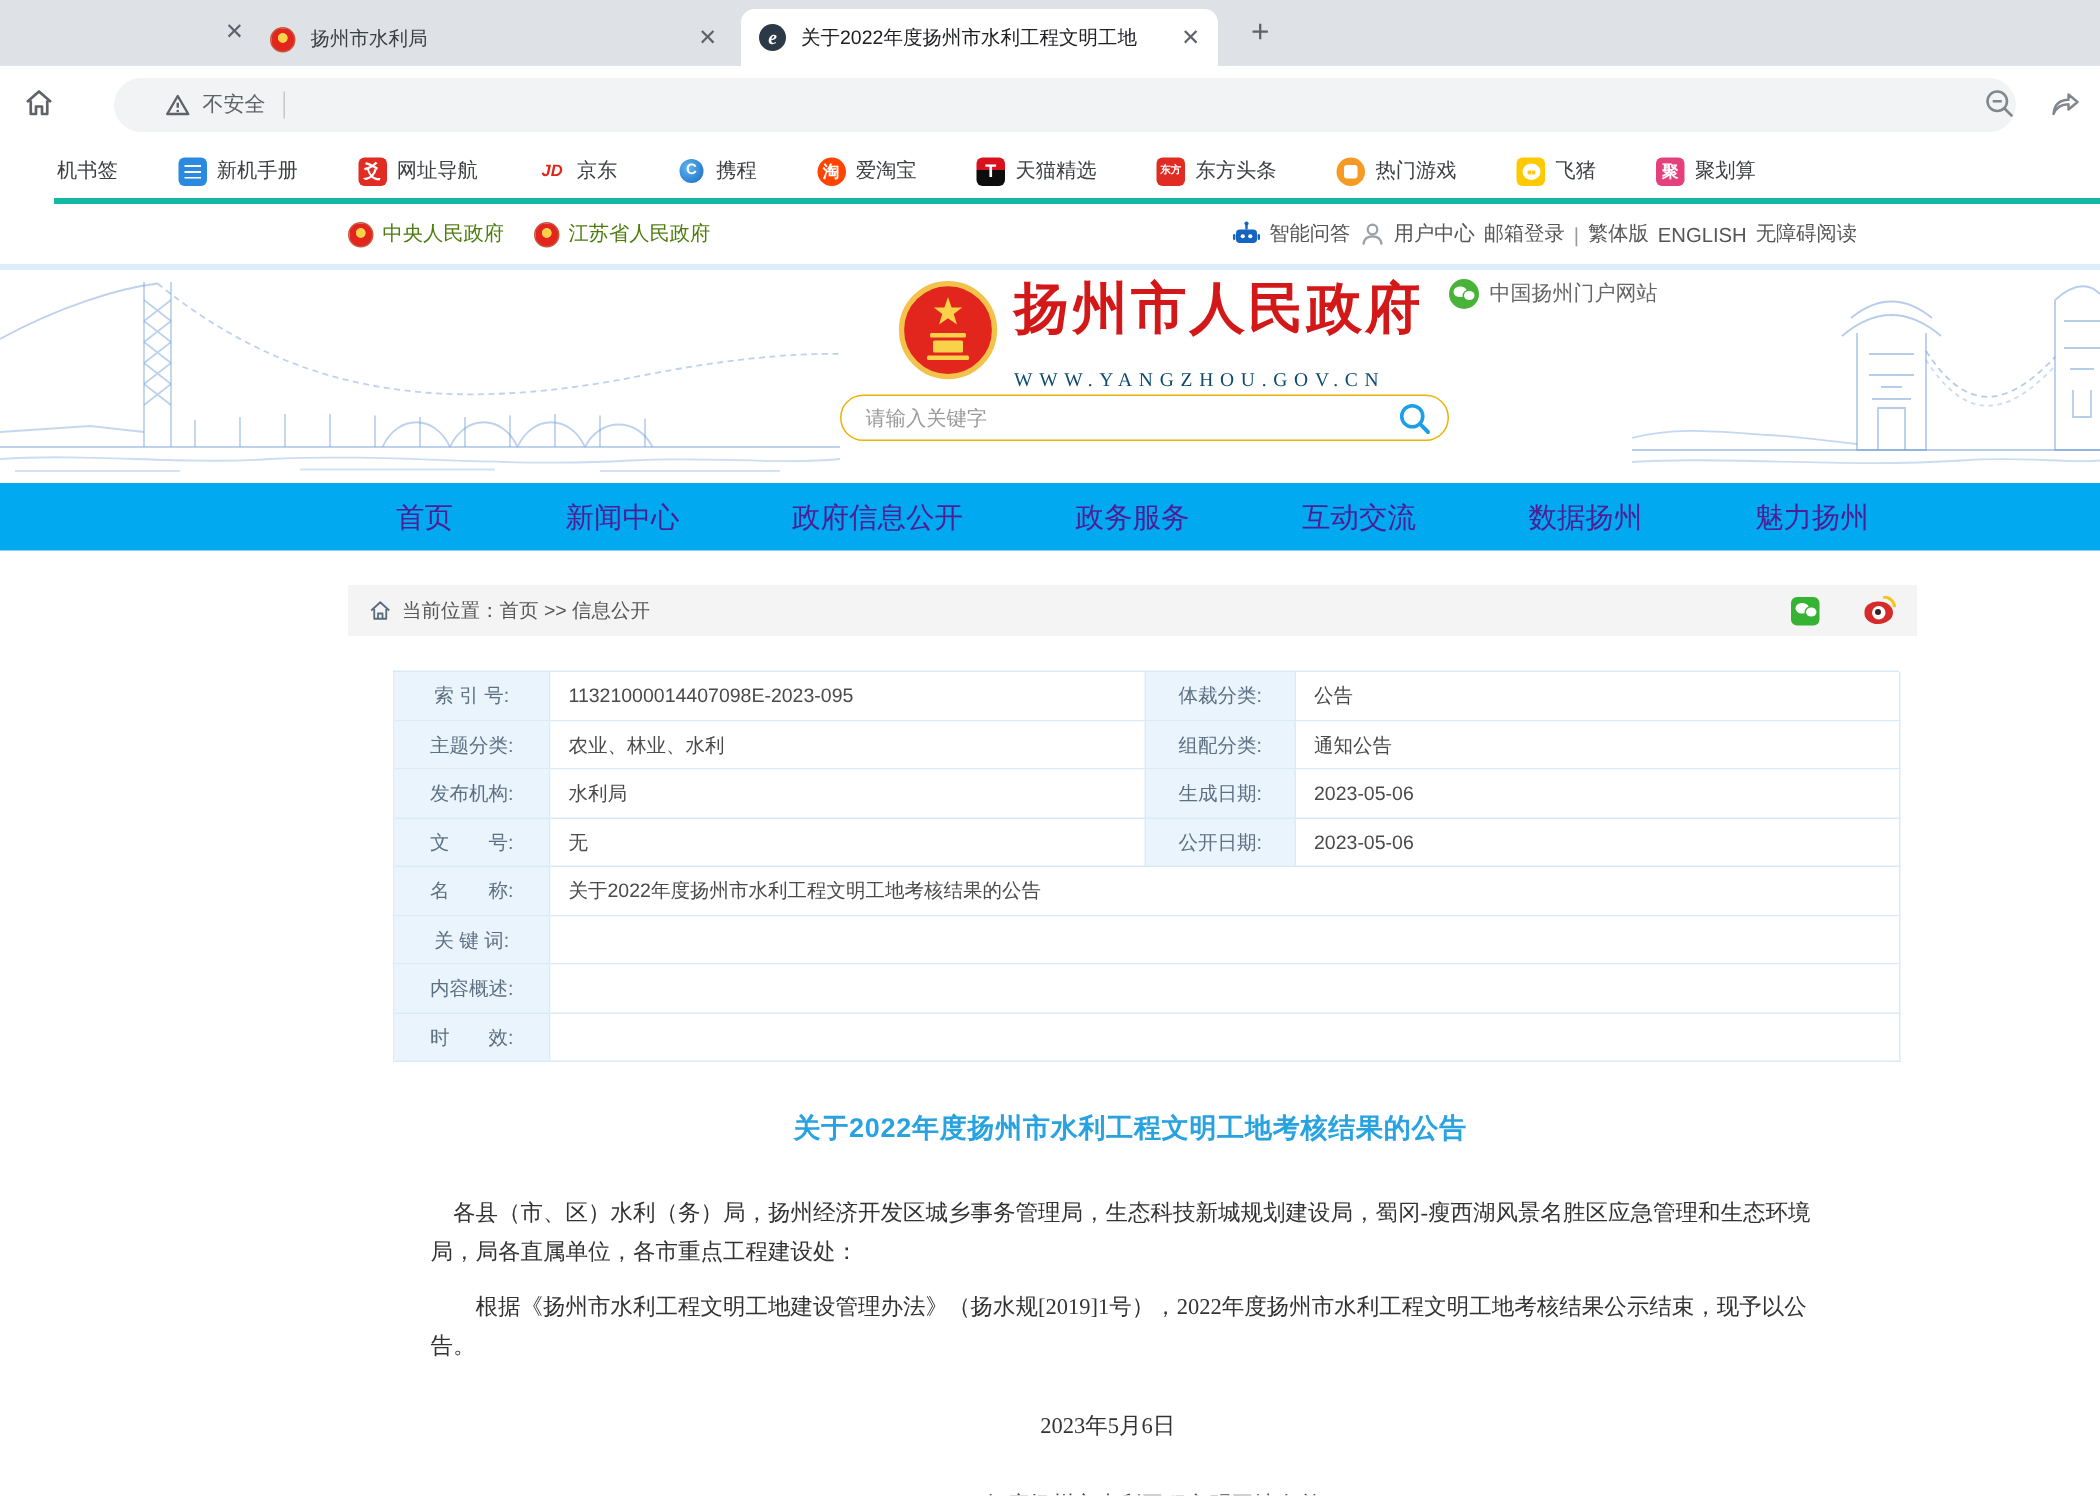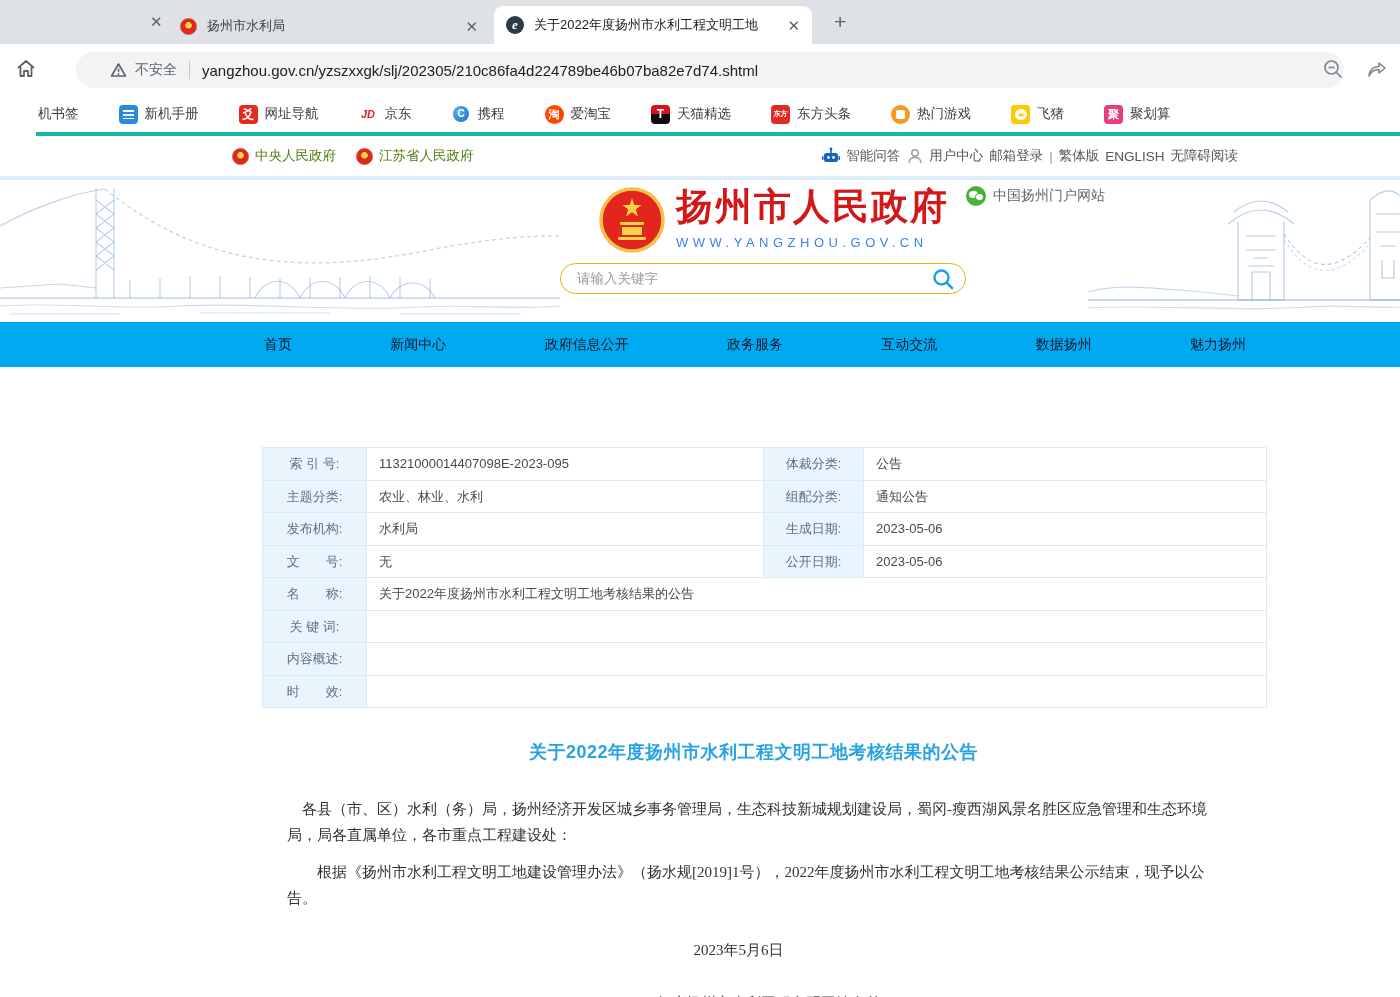--- a/index.html
+++ b/index.html
@@ -4,21 +4,21 @@
 <style>
   * { margin:0; padding:0; box-sizing:border-box; }
   html,body { background:#fff; }
   body { font-family:"Liberation Sans","DejaVu Sans",sans-serif; }
   .screen { position:relative; width:1400px; height:997px; overflow:hidden; background:#fff; }
 
   
   .tabbar { position:absolute; top:0; left:0; width:1400px; height:44px; background:#dee1e6; }
   .tab-close, .newtab-btn { color:#5f6368; font-size:15px; cursor:pointer; line-height:1; }
   .partial-tab-close { position:absolute; left:150px; top:14px; }
-  .tab1 { position:absolute; left:168px; top:8px; width:322px; height:36px; display:flex; align-items:center; padding:0 12px; }
+  .tab1 { position:absolute; left:168px; top:8px; width:322px; height:36px; display:flex; align-items:center; padding:0 12px;font-family:Liberation Serif, serif; }
   .tab1 .tab-title { flex:1; font-size:13px; color:#3c4043; margin-left:10px; white-space:nowrap; overflow:hidden; }
   .tab2 { position:absolute; left:494px; top:6px; width:318px; height:38px; background:#fff; border-radius:9px 9px 0 0; display:flex; align-items:center; padding:0 12px; }
   .tab2 .tab-title { flex:1; font-size:13px; color:#202124; margin-left:10px; white-space:nowrap; overflow:hidden; }
   .newtab-btn { position:absolute; left:834px; top:11px; font-size:21px; font-weight:300; }
   .mini-emblem { width:17px; height:17px; border-radius:50%; background:radial-gradient(circle at 50% 42%, #f9d24a 0 3px, #e2261d 3.5px); border:1px solid #c9553f; flex:0 0 auto; display:inline-block; }
   .tab2-icon { width:18px; height:18px; border-radius:50%; background:#2c3a47; color:#fff; font:italic bold 13px "Liberation Serif",serif; text-align:center; line-height:17px; flex:0 0 auto; }
 
   .addressbar { position:absolute; top:44px; left:0; width:1400px; height:52px; background:#fff; }
   .home-icon { position:absolute; left:14px; top:13px; }
   .url-pill { position:absolute; left:76px; top:8px; width:1268px; height:36px; background:#f1f3f4; border-radius:18px; display:flex; align-items:center; padding:0 16px; }
@@ -60,36 +60,36 @@
 
   
   .banner { position:absolute; top:176px; left:0; width:1400px; height:146px; background:#fff; overflow:hidden; }
   .banner-strip { position:absolute; top:0; left:0; width:1400px; height:4px; background:#ddeefa; }
   .banner-art { position:absolute; top:4px; pointer-events:none; }
   .art-left { left:0; }
   .art-right { right:0; }
   .logo { position:absolute; left:598px; top:10px; display:flex; align-items:flex-start; }
   .logo-text { margin-left:10px; }
   .site-title { font-family:Liberation Serif, serif; font-weight:bold; font-size:37px; color:#d21818; letter-spacing:2px; line-height:1.15; }
-  .site-sub { font-size:13px; color:#3b82f6; letter-spacing:4.5px; margin-top:6px; }
+  .site-sub { font-size:13px; color:#0c4a6e; letter-spacing:4.5px; margin-top:16px;font-family:Liberation Serif, serif; }
   .portal { position:absolute; left:966px; top:10px; display:flex; align-items:center; gap:7px; font-size:14px; color:#666;font-family:Liberation Serif, serif; }
   .wechat-sq { width:19px; height:19px; border-radius:4px; background:#36b335; position:relative; flex:0 0 auto; }
   .wechat-sq::before { content:""; position:absolute; left:3px; top:4px; width:9px; height:7.5px; border-radius:50%; background:#fff; }
   .wechat-sq::after { content:""; position:absolute; left:9.5px; top:7.5px; width:7px; height:6px; border-radius:50%; background:#fff; box-shadow:0 0 0 1px #36b335; }
   .wechat-round { width:20px; height:20px; border-radius:50%; background:#48b338; position:relative; flex:0 0 auto; }
   .wechat-round::before { content:""; position:absolute; left:3px; top:4.5px; width:9px; height:7.5px; border-radius:50%; background:#fff; }
   .wechat-round::after { content:""; position:absolute; left:10px; top:8px; width:7px; height:6px; border-radius:50%; background:#fff; box-shadow:0 0 0 1px #48b338; }
   .searchbox { position:absolute; left:560px; top:87px; width:406px; height:31px; background:#fff; border:1px solid #eab308; border-radius:16px; display:flex; align-items:center; padding:0 10px 0 16px; }
   .searchbox input { flex:1; border:none; outline:none; font-size:13.5px; color:#333; background:transparent; font-family:inherit; }
   .searchbox input::placeholder { color:#9a9a9a; }
 
   
   .navbar { position:absolute; top:322px; left:0; width:1400px; height:45px; background:#00a9f0; }
   .nav-inner { position:absolute; left:232px; width:1046px; height:45px; display:flex; justify-content:space-between; align-items:center; padding:0 32px; }
-  .nav-item { color:#0f172a; font-size:14px; cursor:pointer; white-space:nowrap; }
+  .nav-item { color:#4c1d95; font-size:19px; cursor:pointer; white-space:nowrap; }
 
   
   .breadcrumb { position:absolute; top:390px; left:232px; width:1046px; height:34px; background:#f4f4f4; display:flex; align-items:center; padding:0 14px; }
   .bc-text { font-size:13px; color:#555; margin-left:7px; }
   .bc-icons { margin-left:auto; display:flex; align-items:center; gap:30px; }
   .weibo { width:21px; height:21px; position:relative; }
   .weibo .eye { position:absolute; left:0; top:4px; width:19px; height:15px; border-radius:48% 52% 55% 50%; background:#d52b2b; }
   .weibo .eye::before { content:""; position:absolute; left:4.5px; top:3px; width:9px; height:9px; border-radius:50%; background:#fff; }
   .weibo .eye::after { content:""; position:absolute; left:7px; top:5.5px; width:4px; height:4px; border-radius:50%; background:#3a1f1f; }
   .weibo .spark { position:absolute; right:0; top:0; width:9px; height:8px; border:2px solid #f5c51d; border-left:none; border-bottom:none; border-radius:0 9px 0 0; }
@@ -141,21 +141,20 @@
     <div class="url-pill">
       <span class="warn-icon">
         <svg class="svg-ic" width="17" height="16" viewBox="0 0 17 16">
             <path d="M8.5 2 L15.5 14 H1.5 Z" fill="none" stroke="#5f6368" stroke-width="1.6" stroke-linejoin="round"></path>
             <line x1="8.5" y1="6.5" x2="8.5" y2="9.8" stroke="#5f6368" stroke-width="1.6"></line>
             <circle cx="8.5" cy="12" r="0.9" fill="#5f6368"></circle>
           </svg>
       </span>
       <span class="sec-label">不安全</span>
       <span class="pill-sep"></span>
-      <span class="url-text">yangzhou.gov.cn/yzszxxgk/slj/202305/210c86fa4d224789be46b07ba82e7d74.shtml</span>
     </div>
     <div class="addr-right">
       <span>
         <svg class="svg-ic" width="22" height="22" viewBox="0 0 22 22">
             <circle cx="9.5" cy="9.5" r="6.5" fill="none" stroke="#80868b" stroke-width="1.7"></circle>
             <line x1="6.5" y1="9.5" x2="12.5" y2="9.5" stroke="#80868b" stroke-width="1.7"></line>
             <line x1="14.5" y1="14.5" x2="19" y2="19" stroke="#80868b" stroke-width="1.7" stroke-linecap="round"></line>
           </svg>
       </span>
       <span>
@@ -333,20 +332,33 @@
       <span class="nav-item">首页</span>
       <span class="nav-item">新闻中心</span>
       <span class="nav-item">政府信息公开</span>
       <span class="nav-item">政务服务</span>
       <span class="nav-item">互动交流</span>
       <span class="nav-item">数据扬州</span>
       <span class="nav-item">魅力扬州</span>
     </div>
   </div>
 
+  <div class="breadcrumb">
+    <svg class="svg-ic" width="15" height="14" viewBox="0 0 15 14">
+        <path d="M1.5 7 L7.5 1.5 L13.5 7 M3.5 6 V12.5 H11.5 V6 M6 12.5 V9 H9 V12.5" fill="none" stroke="#5a6b7d" stroke-width="1.2" stroke-linejoin="round"></path>
+      </svg>
+    <span class="bc-text"><span>当前位置：</span><span>首页 &gt;&gt; 信息公开</span></span>
+    <div class="bc-icons">
+      <span class="wechat-sq"></span>
+      <span class="weibo">
+          <span class="eye"></span>
+          <span class="spark"></span>
+        </span>
+    </div>
+  </div>
 
   <div class="meta-table">
     <div class="mt-cell mt-label">索 引 号:</div>
     <div class="mt-cell mt-val">11321000014407098E-2023-095</div>
     <div class="mt-cell mt-label">体裁分类:</div>
     <div class="mt-cell mt-val">公告</div>
 
     <div class="mt-cell mt-label">主题分类:</div>
     <div class="mt-cell mt-val">农业、林业、水利</div>
     <div class="mt-cell mt-label">组配分类:</div>

